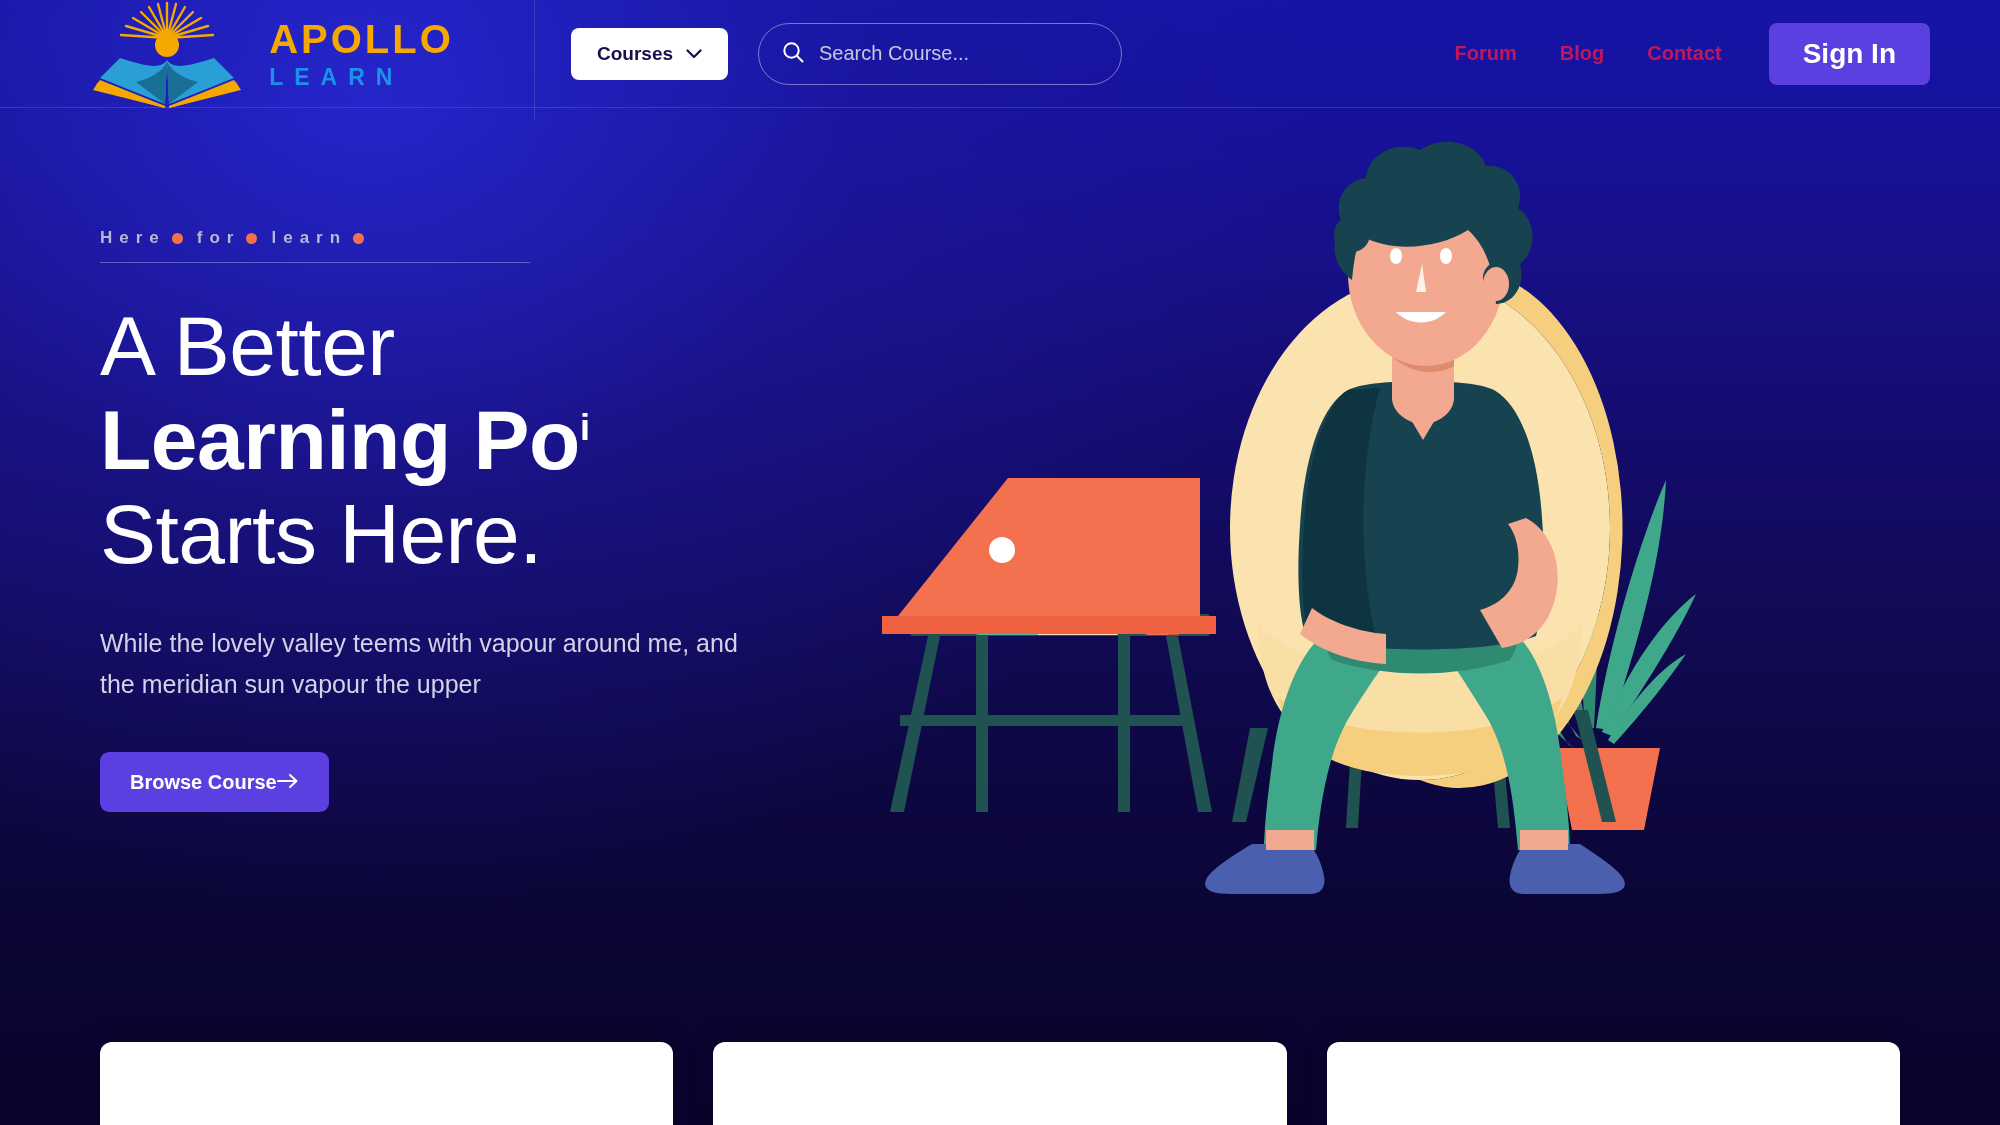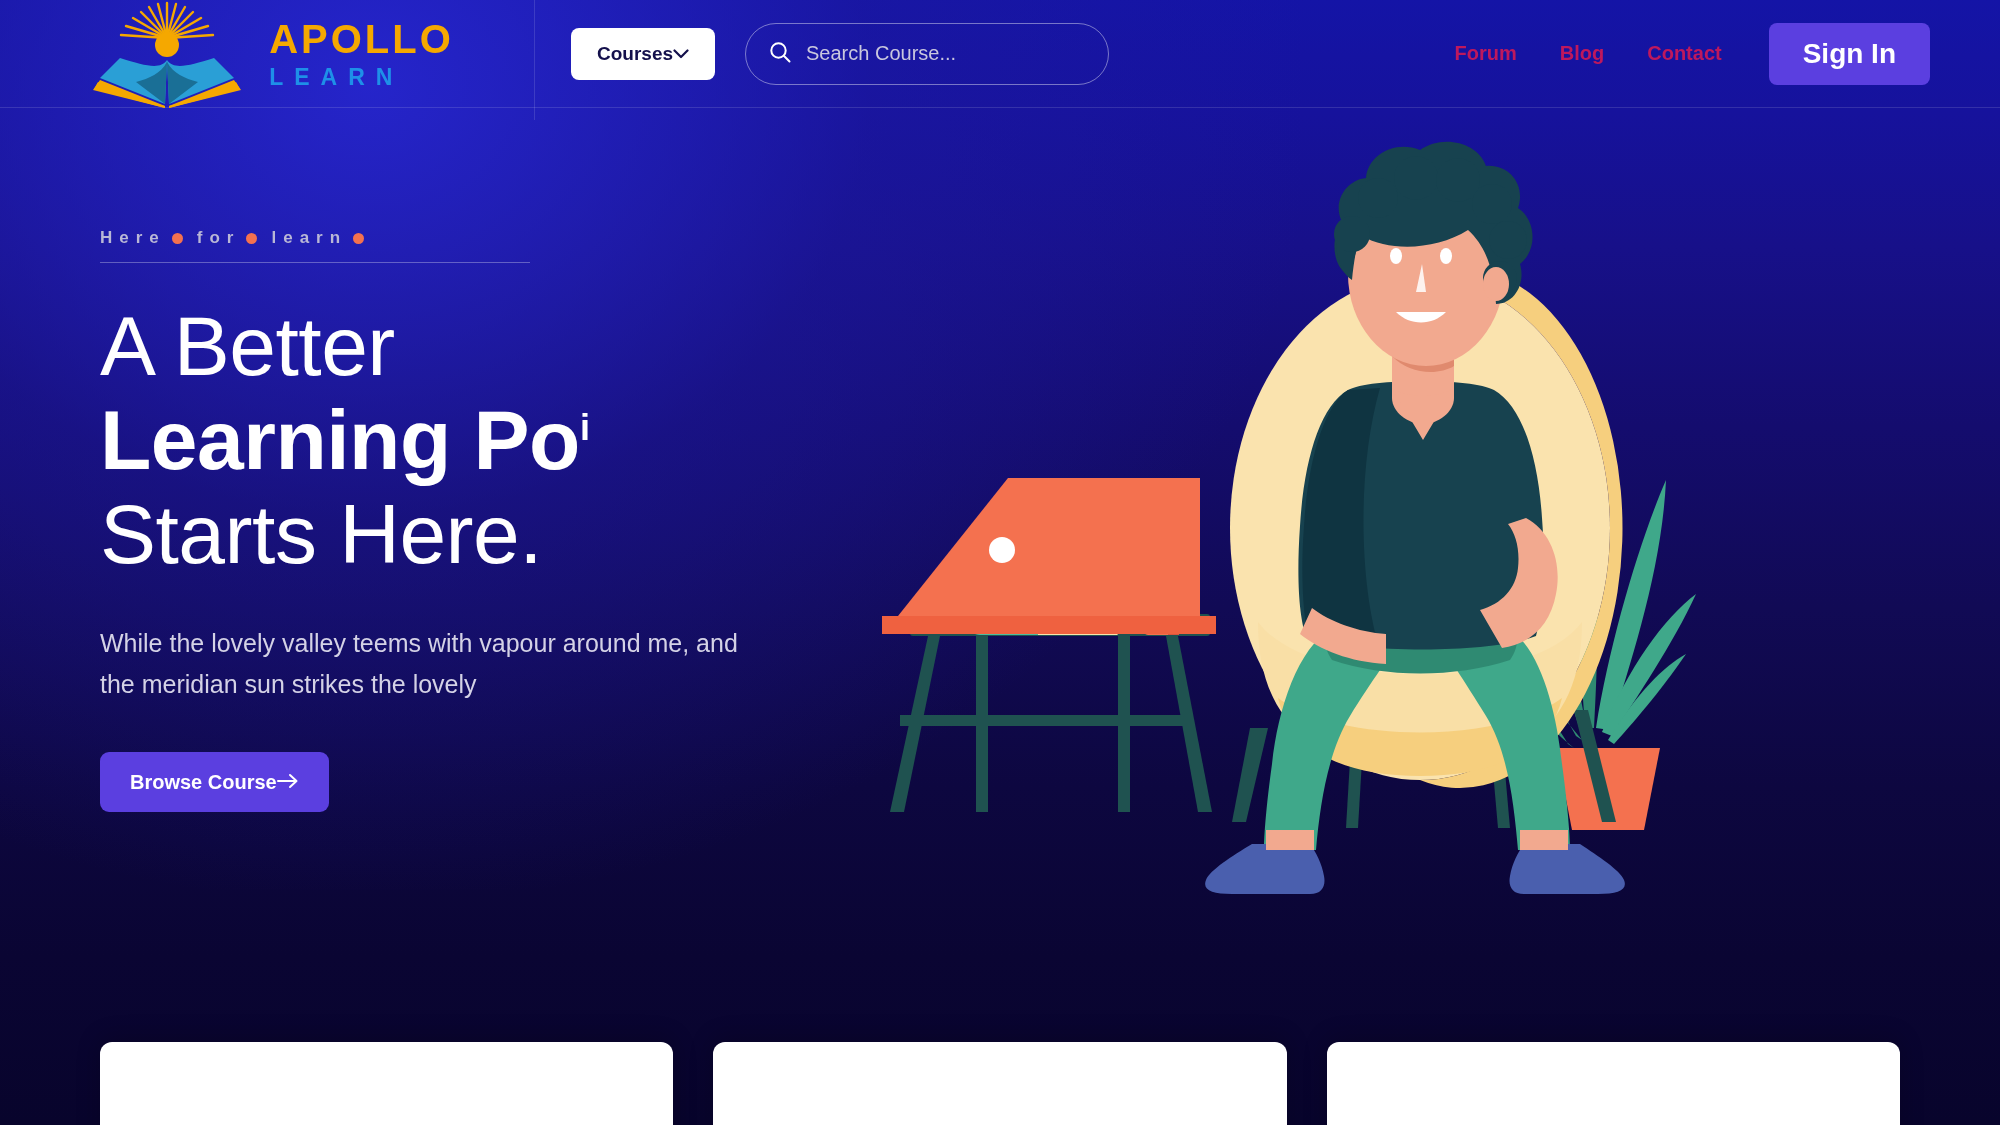--- a/index.html
+++ b/index.html
@@ -52,21 +52,21 @@
     font-size:23px; font-weight:bold; color:#1e90e8;
     letter-spacing:11px; margin-top:7px;
   }
 
   .nav-left { display:flex; align-items:center; gap:30px; margin-left:36px; }
   .courses-btn {
     background:#ffffff; color:#14104b;
     border:none; border-radius:8px;
     height:52px; padding:0 26px;
     font-size:19px; font-weight:bold;
-    display:flex; align-items:center; 
+    display:flex; align-items:center; gap:13px;
     cursor:pointer;
     font-family:"Liberation Sans", sans-serif;
   }
   .chev { display:block; }
   .search-box {
     width:364px; height:62px;
     border:1.6px solid rgba(255,255,255,.42);
     border-radius:34px;
     display:flex; align-items:center;
     padding:0 22px; gap:14px;
@@ -253,21 +253,21 @@
         <span class="dot"></span>
       </div>
     </div>
 
     <h1 class="headline">
       <span>A Better</span><br>
       <span class="bold">Learning Po</span><span class="typed-tail">i</span><br>
       <span>Starts Here.</span>
     </h1>
 
-    <p class="sub">While the lovely valley teems with vapour around me, and the meridian sun strikes the lovely</p>
+    <p class="sub">While the lovely valley teems with vapour around me, and the meridian sun vapour the upper</p>
 
     <button class="cta">
       <span>Browse Course</span>
       <span>
         <svg width="22" height="16" viewBox="0 0 22 16">
           <line x1="1" y1="8" x2="19" y2="8" stroke="#fff" stroke-width="2" stroke-linecap="round"></line>
           <path d="M13 2 L19.5 8 L13 14" fill="none" stroke="#fff" stroke-width="2" stroke-linecap="round" stroke-linejoin="round"></path>
         </svg>
       </span>
     </button>

